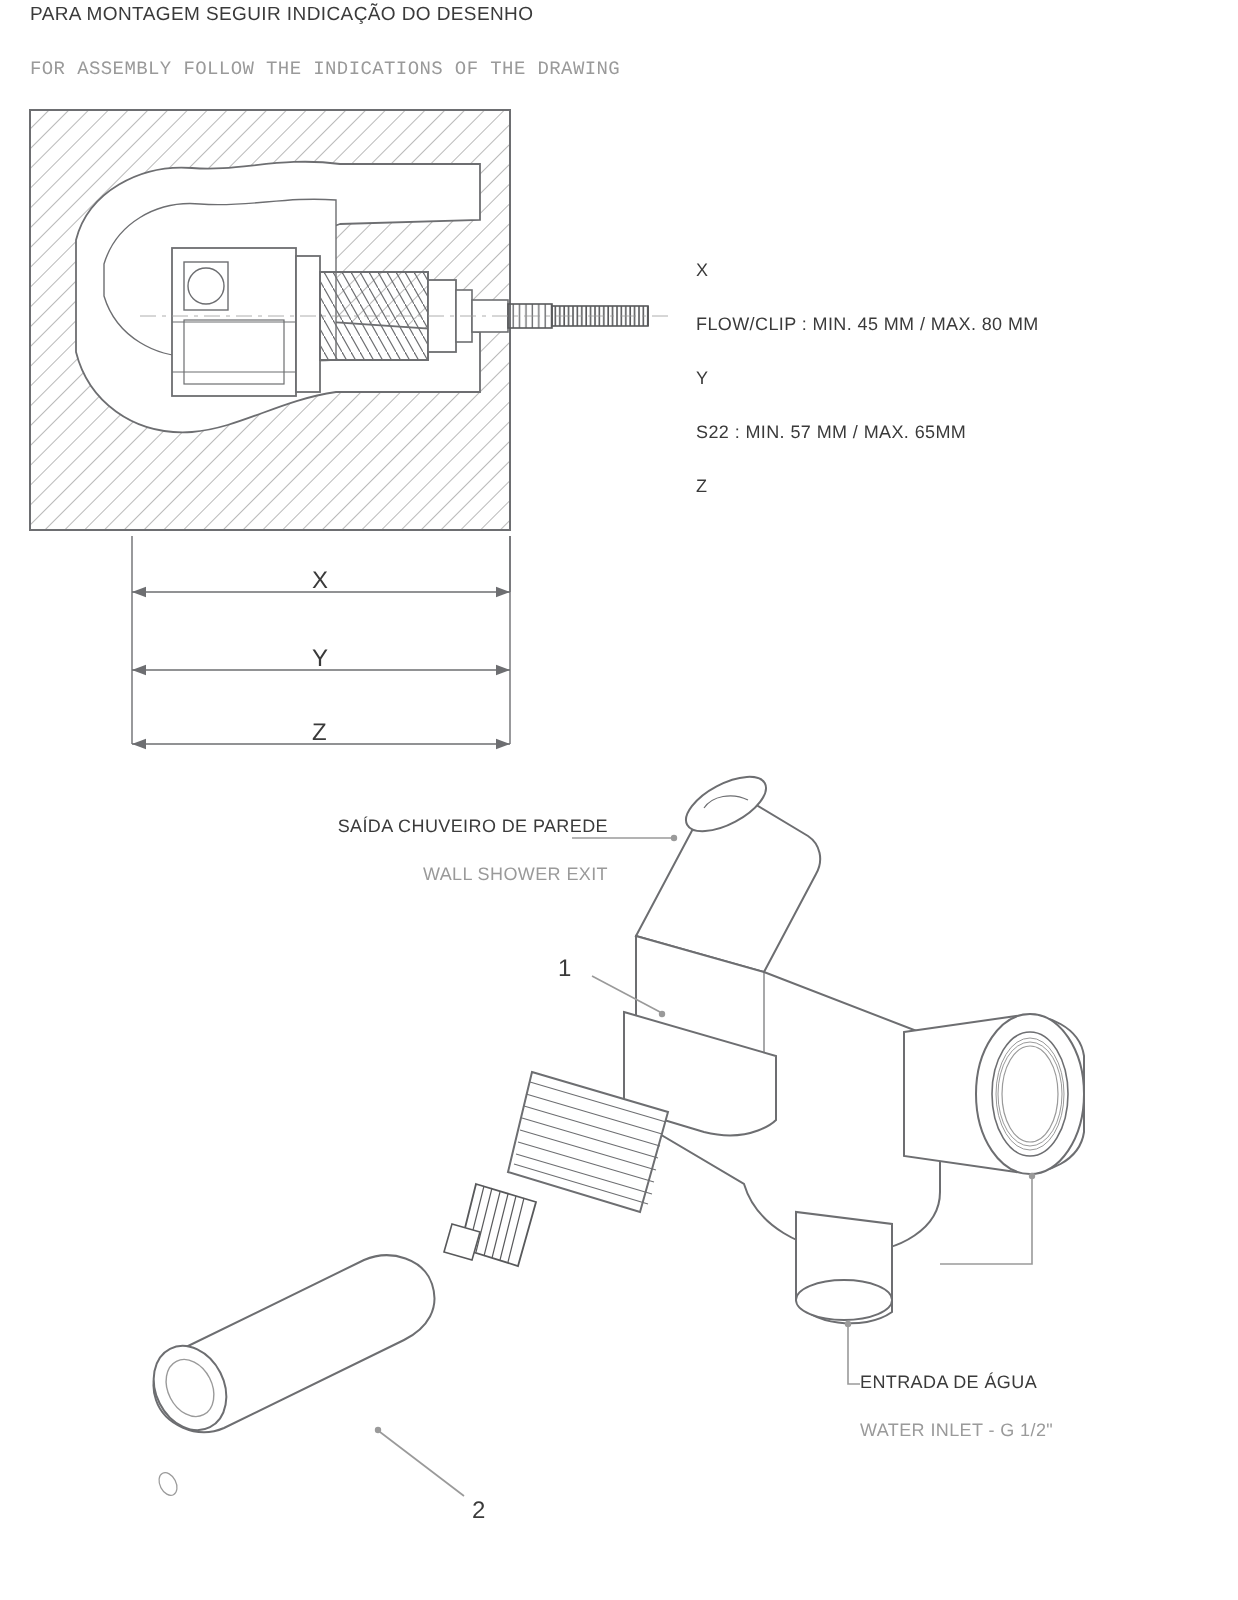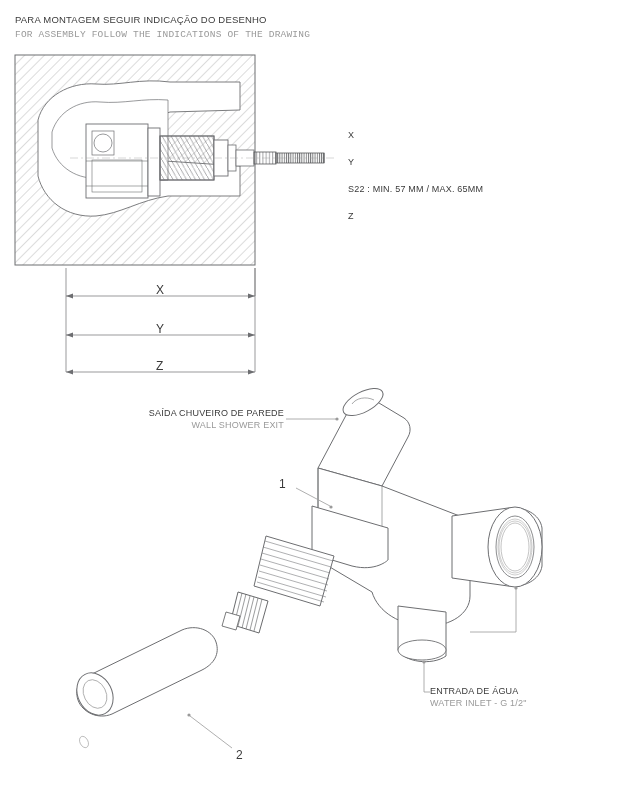--- a/index.html
+++ b/index.html
@@ -17,21 +17,21 @@
   }
   .page {
     position: absolute;
     left: 0; top: 0;
     width: 619px;
     height: 800px;
   }
   
   .hdr-pt {
     position: absolute;
-    left: 15px; top: 14px;
+    left: 15px; top: 2px;
     font-size: 9.5px;
     letter-spacing: 0.2px;
     color: #3a3a3a;
     white-space: nowrap;
   }
   .hdr-en {
     position: absolute;
     left: 15px; top: 29px;
     font-size: 9.5px;
     letter-spacing: 0.2px;
@@ -60,21 +60,21 @@
     white-space: nowrap;
   }
   
   .callout {
     position: absolute;
     font-size: 9px;
     letter-spacing: 0.2px;
     white-space: nowrap;
   }
   .callout .pt { color: #3a3a3a; display: block; }
-  .callout .en { color: #9a9a9a; display: block; margin-top: 2px; }
+  .callout .en { color: #9a9a9a; display: block; margin-top: 14px; }
   .callout.right { text-align: right; }
   .num {
     position: absolute;
     font-size: 12px;
     color: #3a3a3a;
     font-weight: normal;
   }
   svg { display: block; }
   .sv { position: absolute; left: 0; top: 0; }
 </style>
@@ -241,26 +241,27 @@
       </g>
     </g>
   </svg>
 
   <div class="num" style="left:156px; top:283px;">X</div>
   <div class="num" style="left:156px; top:322px;">Y</div>
   <div class="num" style="left:156px; top:359px;">Z</div>
 
   <div class="legend">
     <div class="lbl">X</div>
+    <div class="val">FLOW/CLIP : MIN. 45 MM / MAX. 80 MM</div>
     <div class="lbl">Y</div>
     <div class="val">S22 : MIN. 57 MM / MAX. 65MM</div>
     <div class="lbl">Z</div>
   </div>
 
-  <div class="callout right" style="left:0px; top:408px; width:284px;">
+  <div class="callout right" style="left:0px; top:408px; width:284px;padding-left:20px;">
     <span class="pt">SAÍDA CHUVEIRO DE PAREDE</span>
     <span class="en">WALL SHOWER EXIT</span>
   </div>
 
 
   <div class="callout" style="left:430px; top:686px;">
     <span class="pt">ENTRADA DE ÁGUA</span>
     <span class="en">WATER INLET - G 1/2"</span>
   </div>
 

